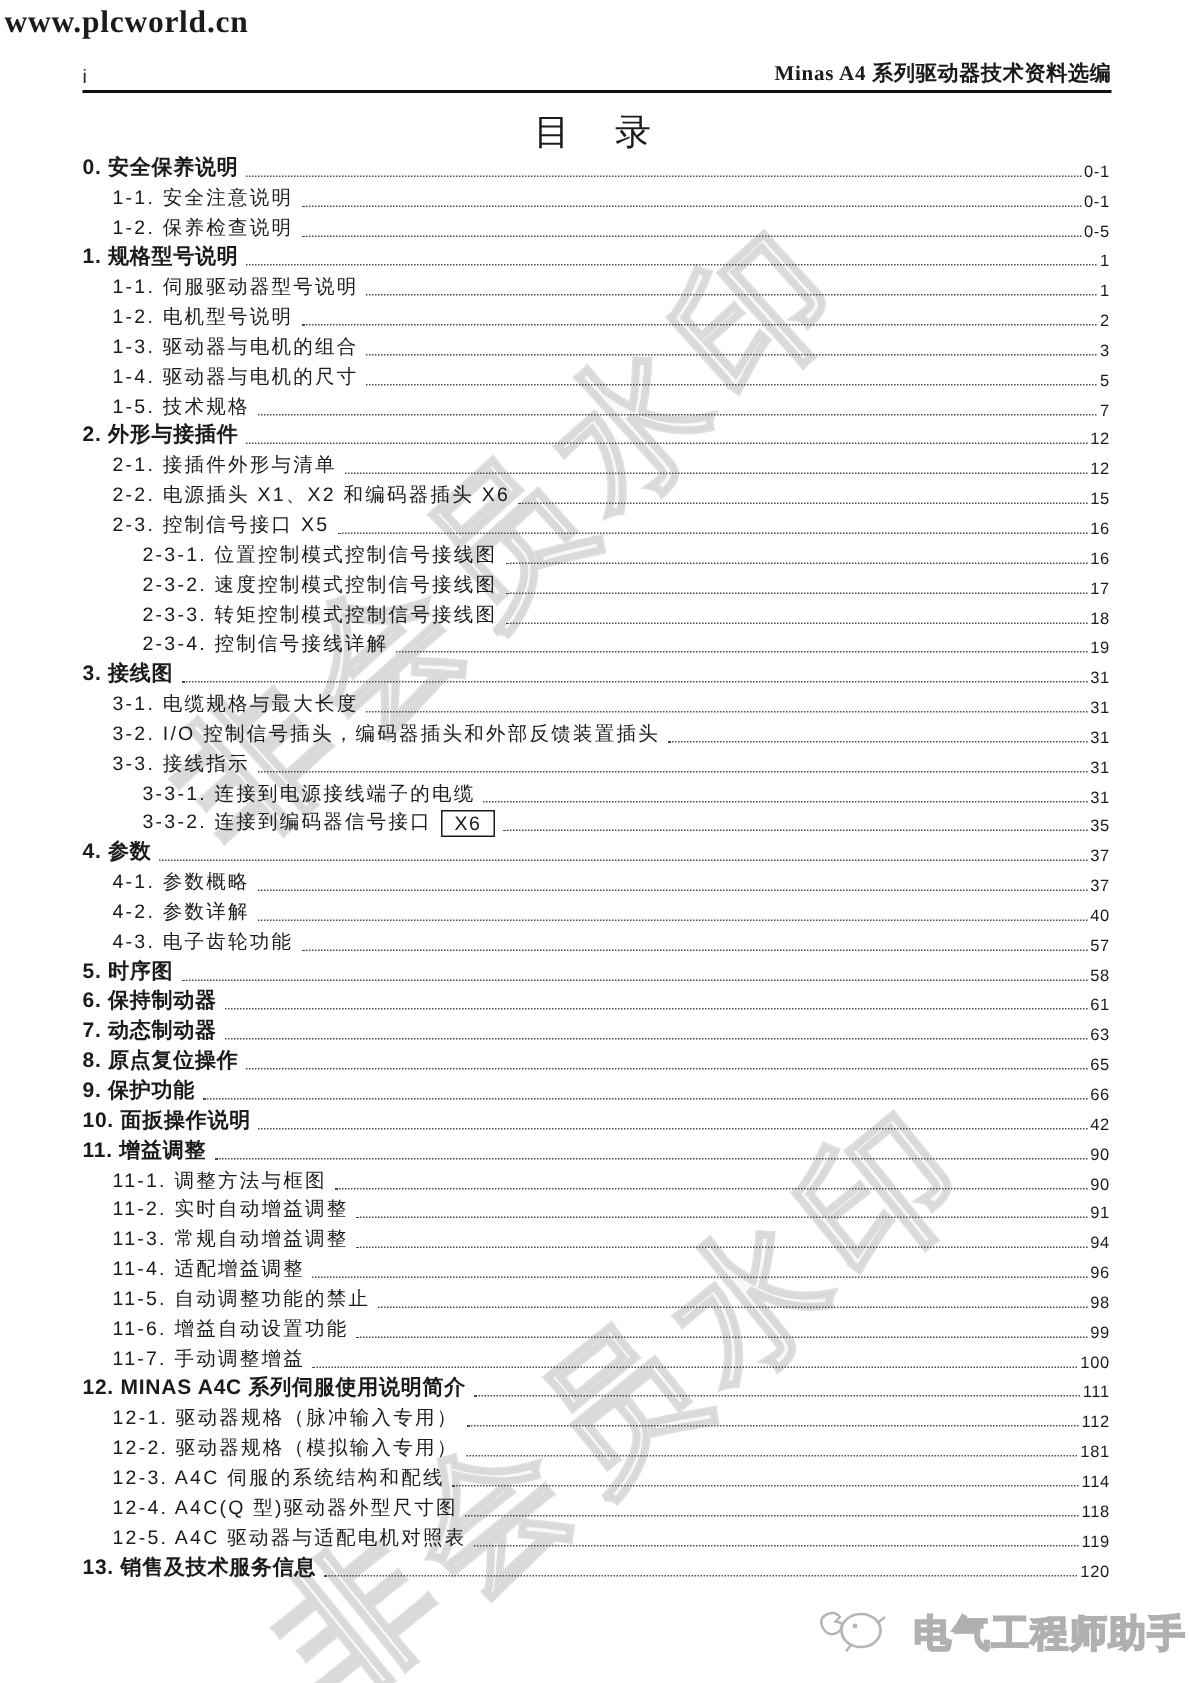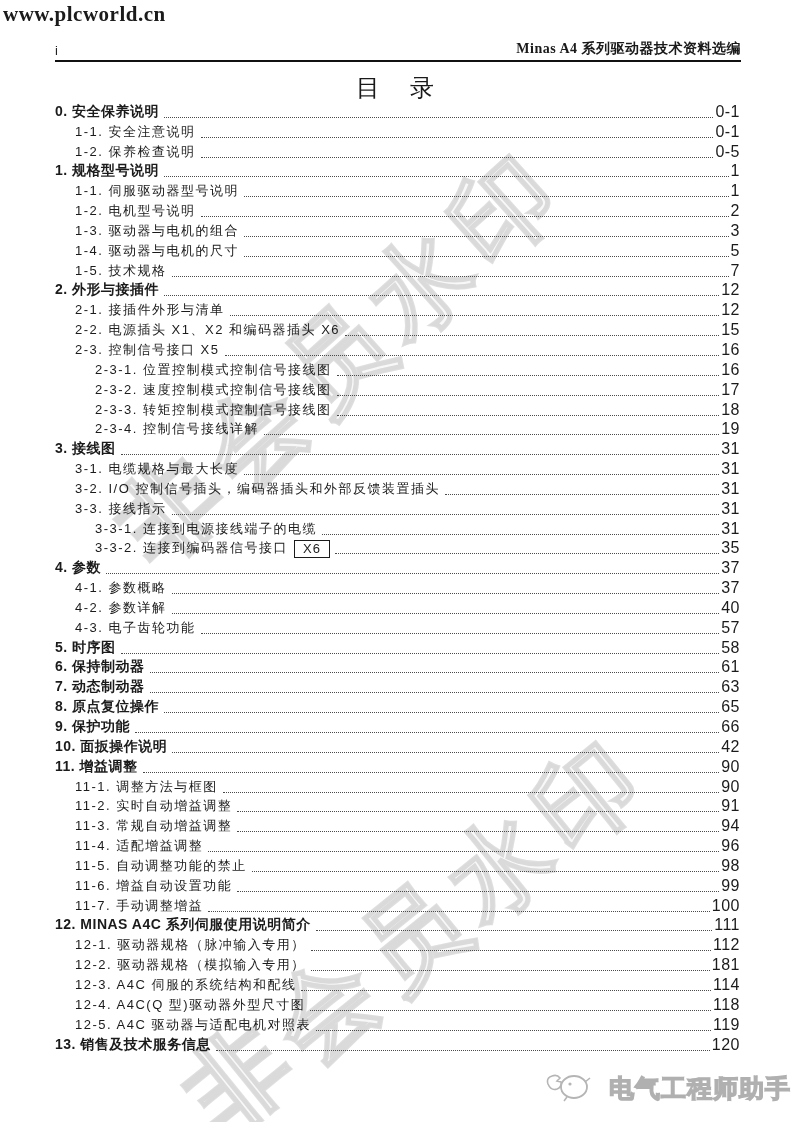--- a/index.html
+++ b/index.html
@@ -41,21 +41,21 @@
   .toc-row { display:flex; align-items:flex-end; height:19.85px; font-size:13px; }
   .toc-row.lvl1 { font-weight:700; font-size:14px; letter-spacing:0.5px; }
   .toc-row.lvl2 { padding-left:20px; letter-spacing:1.5px; }
   .toc-row.lvl3 { padding-left:40px; letter-spacing:1.5px; }
   .lab { white-space:nowrap; }
   .bx {
     display:inline-block; border:1.5px solid #1b1b1b; padding:0 8px; margin-left:6px;
     font-weight:400; letter-spacing:1px; line-height:16px; transform:translateY(1px);
   }
   .leader { flex:1 1 auto; min-width:8px; border-bottom:1.7px dotted #4a4a4a; margin:0 2px 3px 5px; }
-  .pg { white-space:nowrap; font-weight:400; font-size:16px; letter-spacing:0.5px; }
+  .pg { white-space:nowrap; font-weight:400; font-size:11px; letter-spacing:0.5px; }
   
   .logo {
     position:absolute; top:1070px; right:2px; z-index:1;
     display:flex; align-items:center; gap:18px;
   }
   .logo-text {
     font-size:25px; font-weight:700; letter-spacing:1px;
     color:rgba(175,175,175,0.15); -webkit-text-stroke:1.3px #b0b0b0;
   }
 </style>

